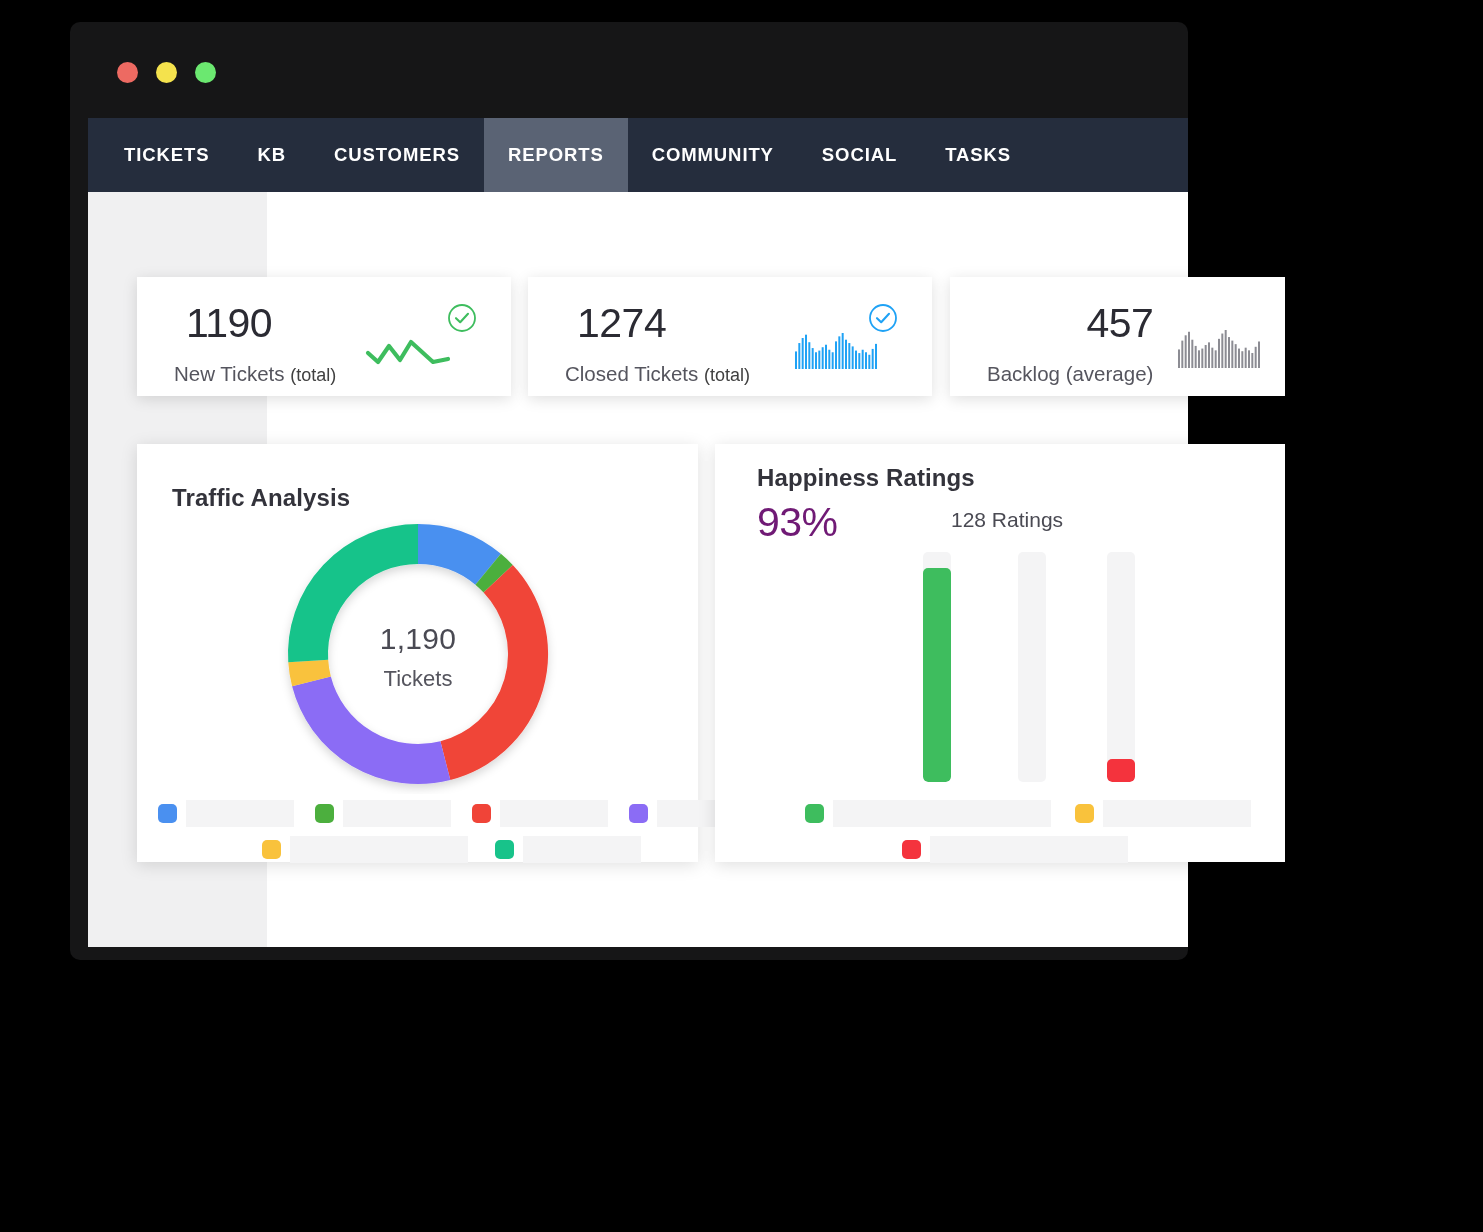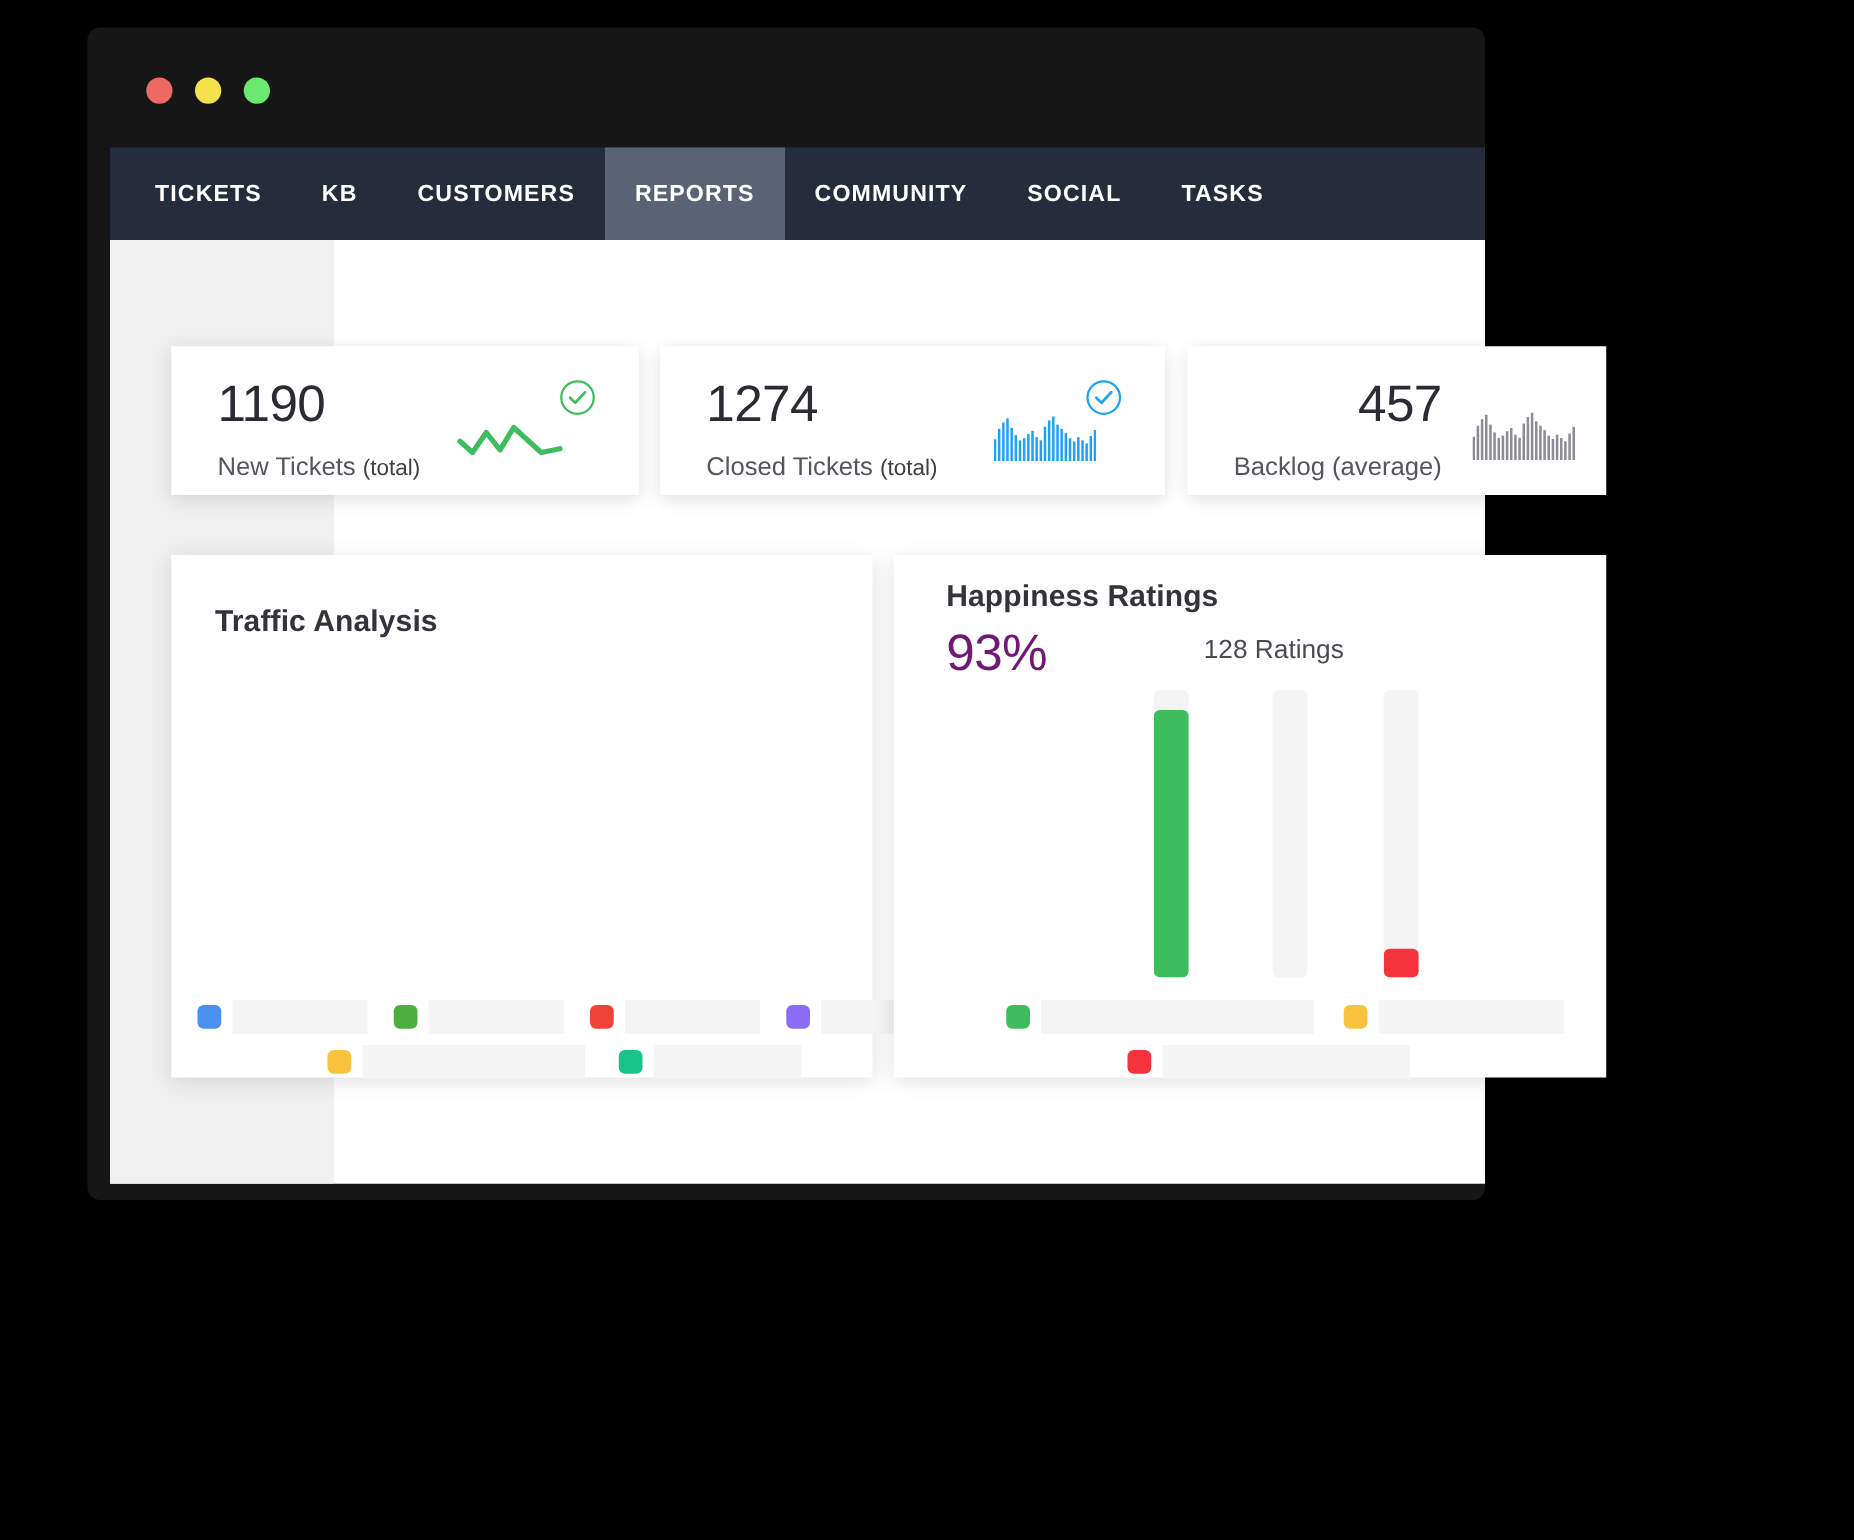--- a/index.html
+++ b/index.html
@@ -61,21 +61,21 @@
 
   .stat-card {
     position: absolute;
     background: #FFFFFF;
     box-shadow: 0 3px 14px rgba(0,0,0,0.13);
     display: flex; align-items: flex-start;
   }
   .stat-left { padding: 26px 0 0 37px; }
   .stat-value {
     font-size: 41px; color: #2B2B33; font-weight: 400;
-    line-height: 1; letter-spacing: -0.5px;
+    line-height: 1; letter-spacing: -0.5px; margin-left: 12px;
   }
   .stat-label-row {
     margin-top: 18px;
     font-size: 20.5px; color: #55555E; white-space: nowrap;
   }
   .stat-label-sub { font-size: 18px; color: #404040; }
   .stat-check { position: absolute; right: 34px; top: 26px; }
   .stat-spark { position: absolute; }
 
   
@@ -255,20 +255,41 @@
             <rect x="73.33" y="22.98" width="2" height="15.02" fill="#8C8C93"></rect>
             <rect x="76.67" y="16.79" width="2" height="21.21" fill="#8C8C93"></rect>
             <rect x="80.00" y="11.49" width="2" height="26.51" fill="#8C8C93"></rect>
           </svg>
       </div>
     </div>
 
     <div class="panel" style="left:137px; top:444px; width:561px; height:418px;">
       <div class="panel-title" style="position:absolute; left:35px; top:40px;">Traffic Analysis</div>
 
+      <div style="position:absolute; left:141px; top:70px; width:280px; height:280px;">
+        <svg width="280" height="280" viewBox="0 0 280 280">
+          <defs>
+            <filter id="donutShadow" x="-20%" y="-20%" width="140%" height="140%">
+              <feDropShadow dx="0" dy="4" stdDeviation="5" flood-color="#000" flood-opacity="0.16"></feDropShadow>
+            </filter>
+          </defs>
+          <g id="donut-ring" filter="url(#donutShadow)">
+              <path d="M 140 30 A 110 110 0 0 1 210.11663887235588 55.2435432946632" fill="none" stroke="#4A90F0" stroke-width="40"></path>
+              <path d="M 210.11663887235588 55.2435432946632 A 110 110 0 0 1 220.1865490163553 64.69981834784426" fill="none" stroke="#4CAF3E" stroke-width="40"></path>
+              <path d="M 220.1865490163553 64.69981834784426 A 110 110 0 0 1 167.355887588134 246.5441477241494" fill="none" stroke="#F04438" stroke-width="40"></path>
+              <path d="M 167.355887588134 246.5441477241494 A 110 110 0 0 1 33.455852275850575 167.35588758813398" fill="none" stroke="#8B6CF5" stroke-width="40"></path>
+              <path d="M 33.455852275850575 167.35588758813398 A 110 110 0 0 1 30.217059872890133 146.9069571482244" fill="none" stroke="#F9C23C" stroke-width="40"></path>
+              <path d="M 30.217059872890133 146.9069571482244 A 110 110 0 0 1 140.00000000000009 30" fill="none" stroke="#18C38A" stroke-width="40"></path>
+            </g>
+        </svg>
+        <div class="donut-center" style="top:108px;">
+          <div class="donut-num">1,190</div>
+          <div class="donut-sub">Tickets</div>
+        </div>
+      </div>
 
       <div class="legend-row" style="left:21px; top:356px;">
         <span class="legend-chip" style="background:#4A90F0"></span>
         <span class="legend-bar" style="width:108px"></span>
         <span class="legend-chip" style="background:#4CAF3E; margin-left:21px"></span>
         <span class="legend-bar" style="width:108px"></span>
         <span class="legend-chip" style="background:#F04438; margin-left:21px"></span>
         <span class="legend-bar" style="width:108px"></span>
         <span class="legend-chip" style="background:#8B6CF5; margin-left:21px"></span>
         <span class="legend-bar" style="width:118px"></span>
@@ -278,21 +299,21 @@
         <span class="legend-chip" style="background:#F9C23C"></span>
         <span class="legend-bar" style="width:178px"></span>
         <span class="legend-chip" style="background:#18C38A; margin-left:27px"></span>
         <span class="legend-bar" style="width:118px"></span>
       </div>
     </div>
 
     <div class="panel" style="left:715px; top:444px; width:570px; height:418px;">
       <div class="panel-title" style="position:absolute; left:42px; top:20px;">Happiness Ratings</div>
       <div class="hp-pct" style="position:absolute; left:42px; top:55px;">93%</div>
-      <div class="hp-ratings" style="position:absolute; left:248px; top:64px;">128 Ratings</div>
+      <div class="hp-ratings" style="position:absolute; left:236px; top:64px;">128 Ratings</div>
 
       <div class="hp-track" style="left:208px; top:108px; height:230px;">
         <div class="hp-fill" style="height:93%; background:#3EBD5E;"></div>
       </div>
       <div class="hp-track" style="left:303px; top:108px; height:230px;">
         <div class="hp-fill" style="height:0%; background:#F9C23C;"></div>
       </div>
       <div class="hp-track" style="left:392px; top:108px; height:230px;">
         <div class="hp-fill" style="height:10%; background:#F4333D;"></div>
       </div>

